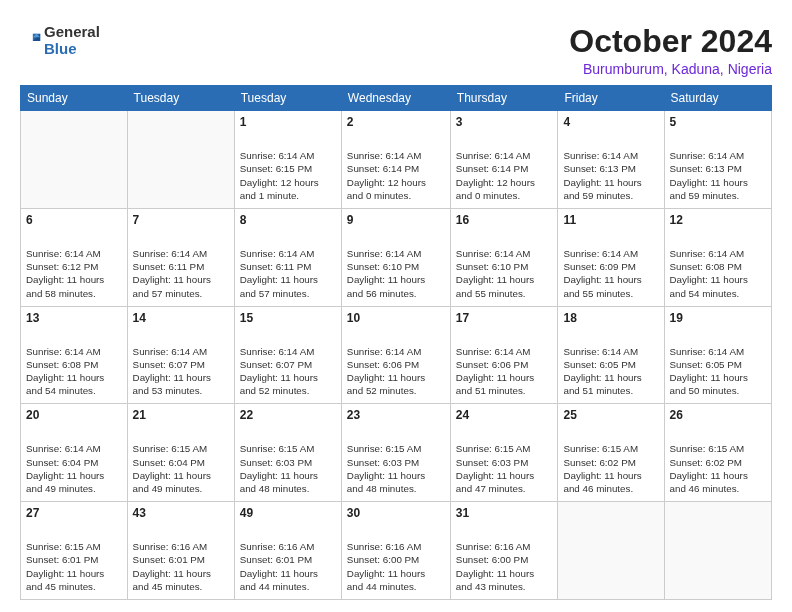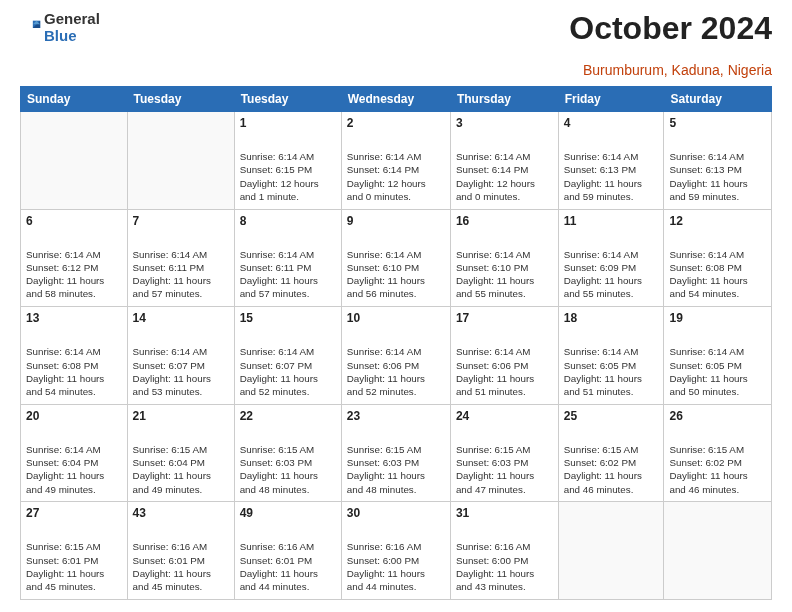--- a/index.html
+++ b/index.html
@@ -6,21 +6,21 @@
     body {
       font-family: Arial, sans-serif;
       background: #fff;
       width: 792px;
       height: 612px;
       overflow: hidden;
     }
     .page {
       width: 792px;
       height: 612px;
-      padding: 11px 20px 12px 20px;
+      padding: 24px 20px 12px 20px;
       display: flex;
       flex-direction: column;
     }
     .header {
       display: flex;
       justify-content: space-between;
       align-items: flex-start;
       margin-bottom: 8px;
     }
     .logo {
@@ -44,36 +44,36 @@
     }
     .month-year {
       font-size: 32px;
       font-weight: bold;
       color: #222;
       line-height: 1.1;
       margin-left: 44px;
     }
     .location {
       font-size: 14px;
-      color: #c2410c;
-      margin-top: 16px;
+      color: #6d28d9;
+      margin-top: 2px;
     }
     .calendar {
       flex: 1;
       border-collapse: collapse;
       width: 100%;
       font-size: 10.5px;
     }
     .calendar th {
       background-color: #2a6db5;
       color: #fff;
       text-align: left;
       padding: 5px 6px;
       font-size: 12px;
-      font-weight: bold;
+      font-weight: normal;
       border: 1px solid #2a6db5;
     }
     .calendar td {
       border: 1px solid #ccc;
       vertical-align: top;
       padding: 4px 5px;
       width: 113px;
       height: 80px;
       background: #fff;
     }

